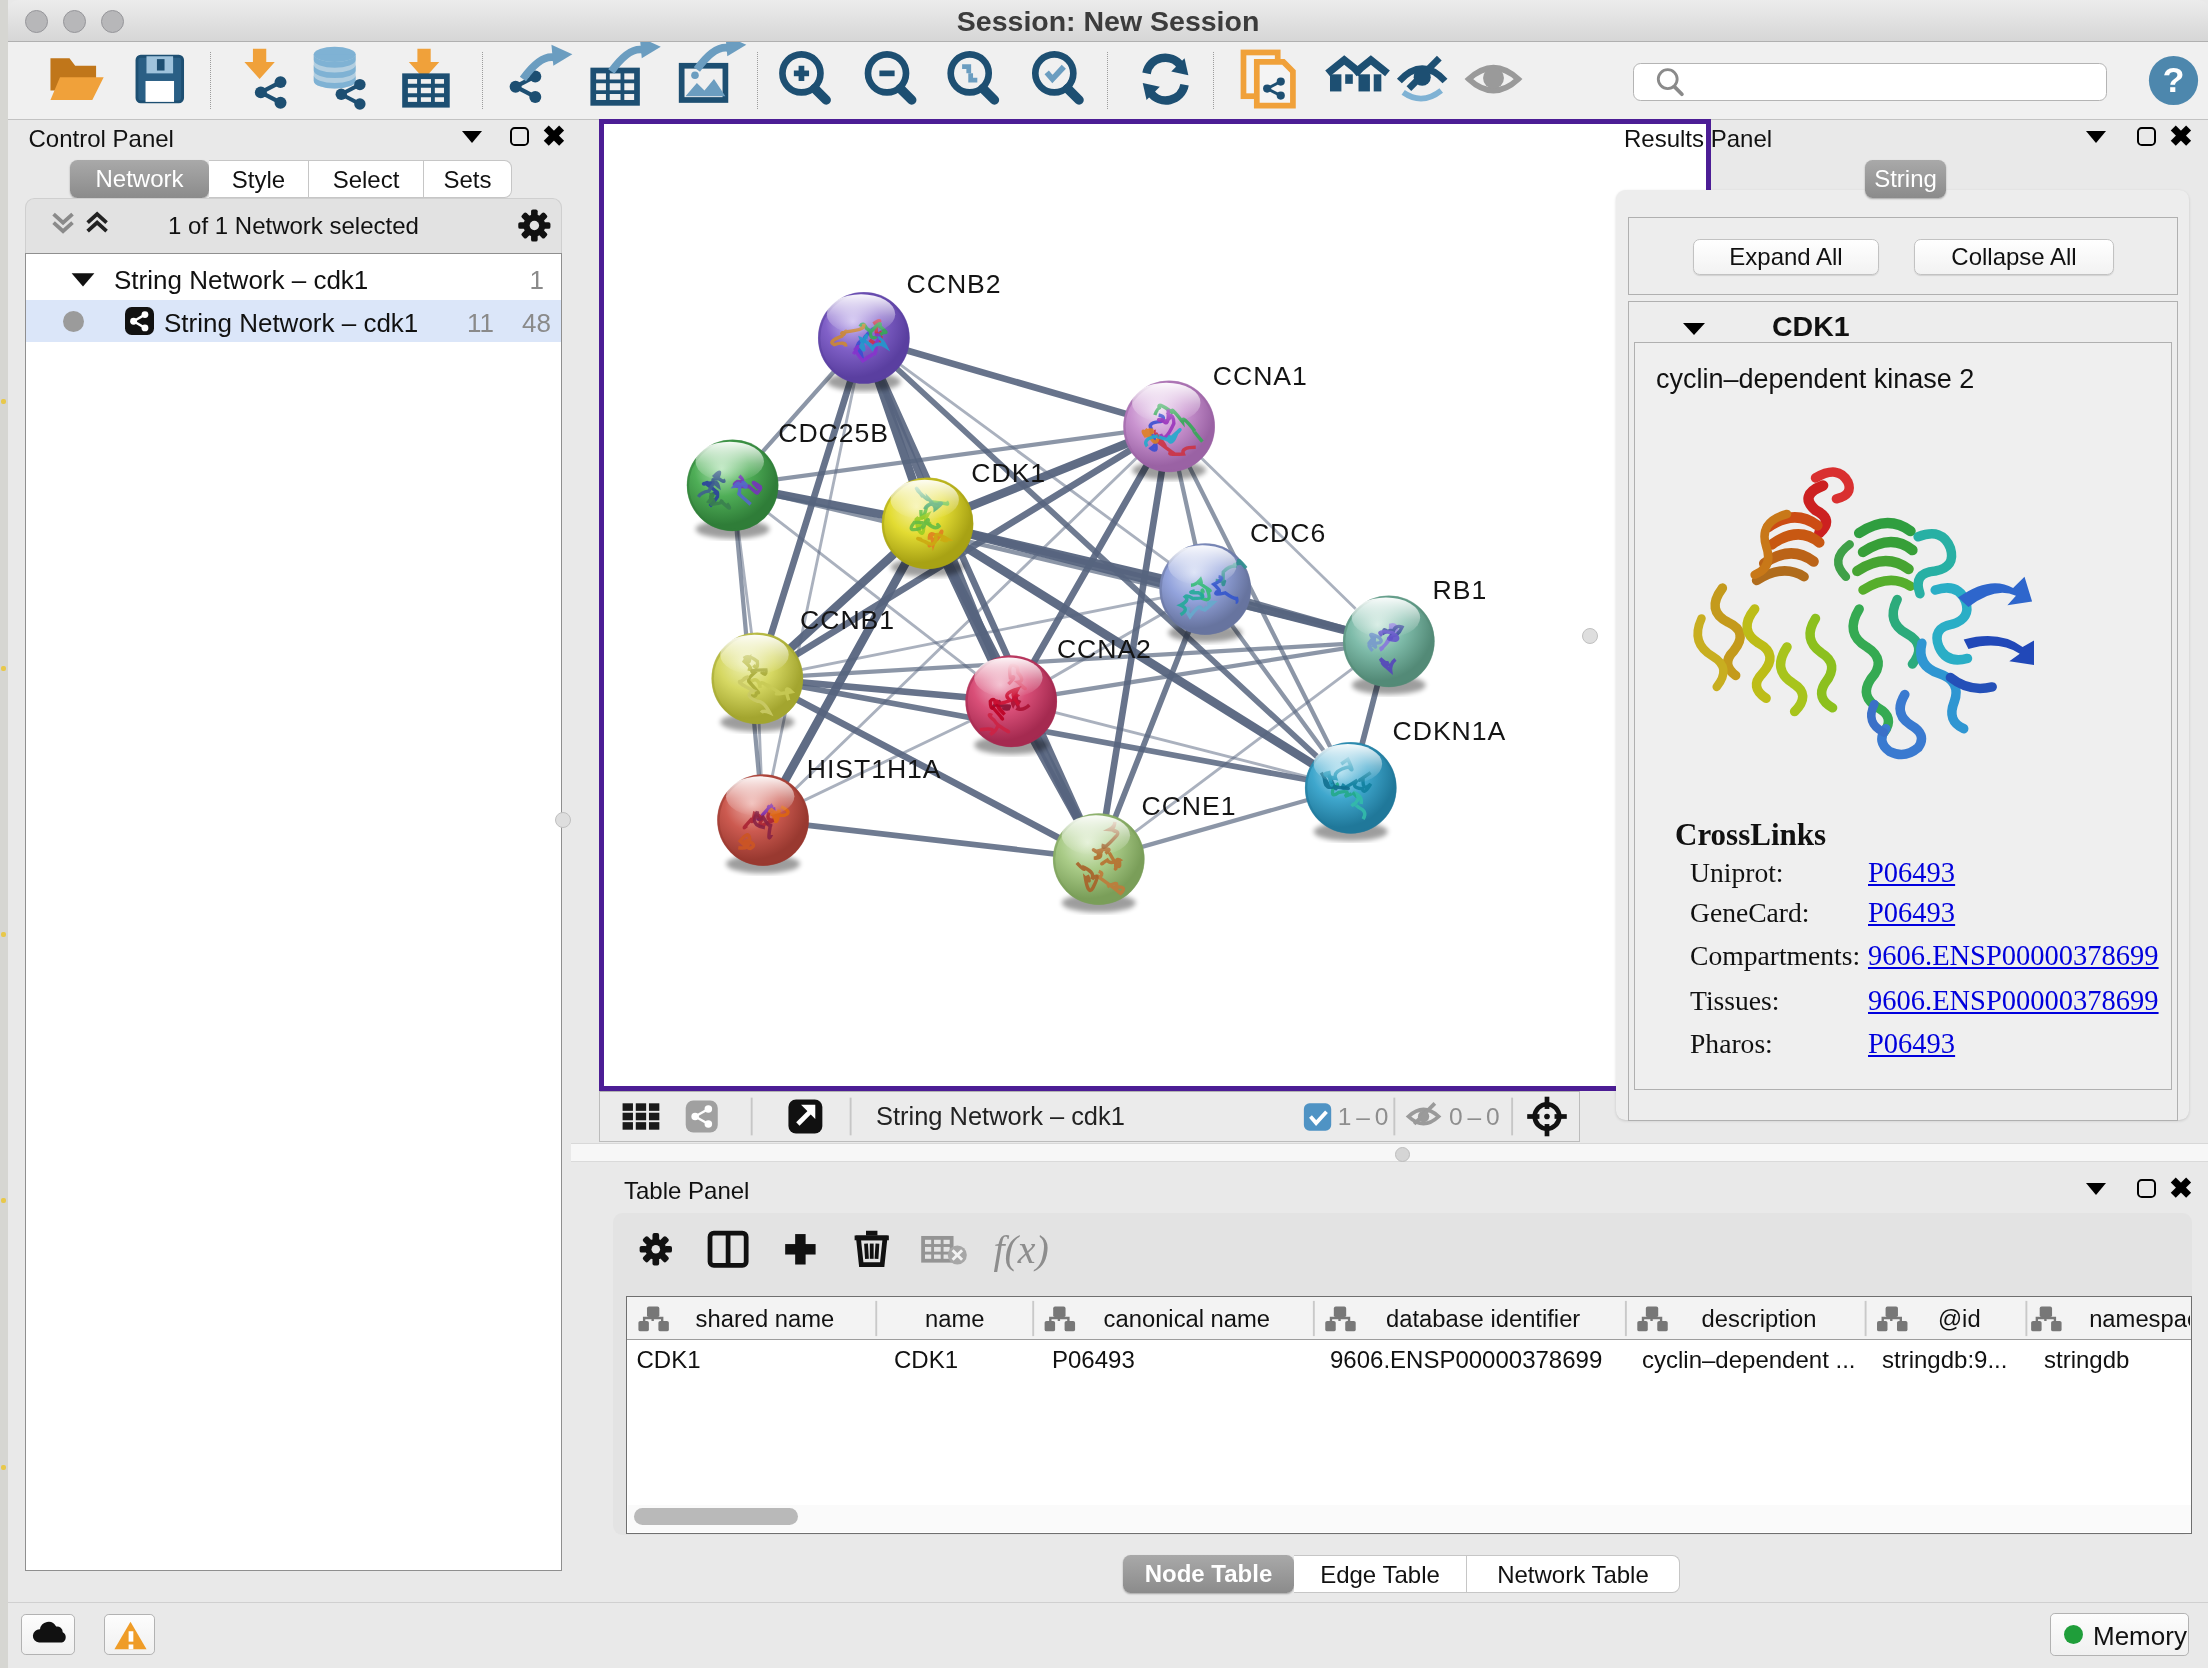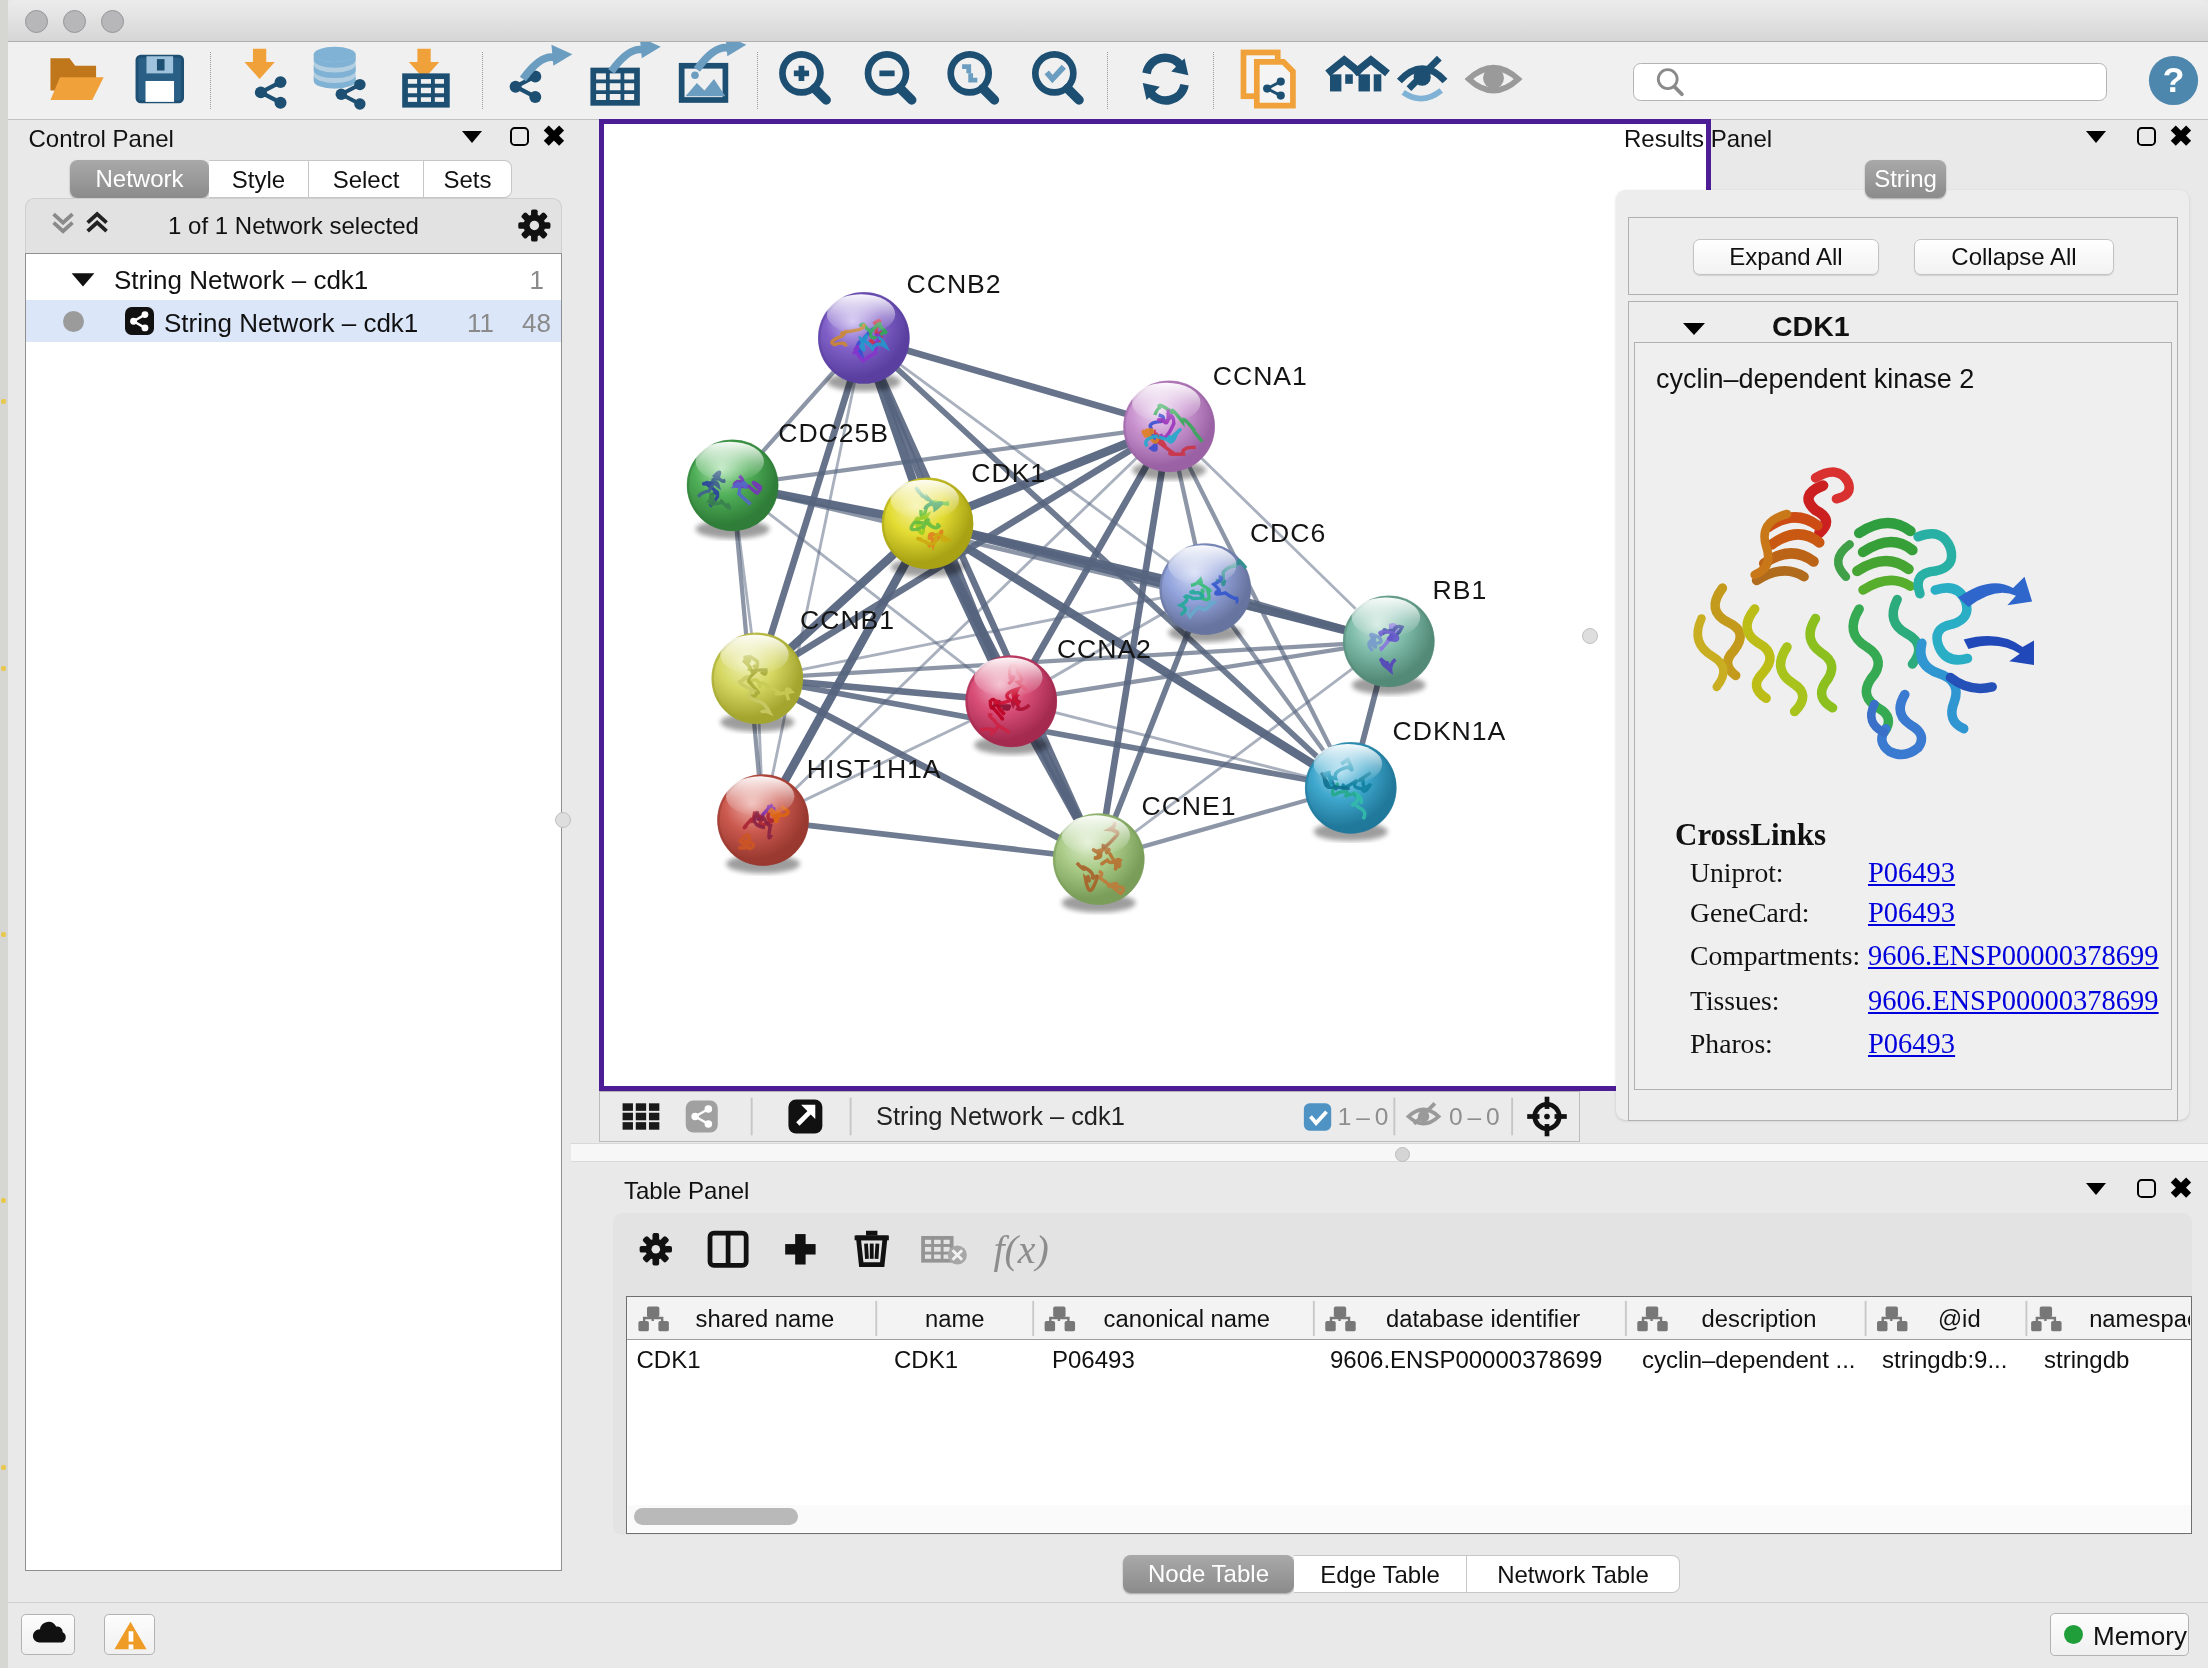--- a/index.html
+++ b/index.html
@@ -84,20 +84,21 @@
 <div class="abs" style="left:1px;top:932px;width:4.8px;height:4.8px;background:#e8c84a;border-radius:1.9px;"></div>
 <div class="abs" style="left:1px;top:1198px;width:4.8px;height:4.8px;background:#e8c84a;border-radius:1.9px;"></div>
 <div class="abs" style="left:1px;top:1465px;width:4.8px;height:4.8px;background:#e8c84a;border-radius:1.9px;"></div>
 <div class="abs" style="left:2197px;top:0;width:11.4px;height:11.4px;background:#2e4a52;"></div>
 <div class="abs" style="left:7.6px;top:0;width:2201px;height:1668px;background:#e9e9e9;"></div>
 
 <div id="titlebar" class="abs">
   <div class="tl" style="left:17px;"></div>
   <div class="tl" style="left:55px;"></div>
   <div class="tl" style="left:93px;"></div>
+  <div id="wtitle">Session: New Session</div>
 </div>
 
 <div id="toolbar" class="abs">
   <svg width="2201" height="77" style="position:absolute;left:0;top:0" viewBox="0 0 2314 81">
       <path fill="#c0761a" d="M44 17 h20 l6 8 h22 v26 h-48 z"></path>
       <path fill="#f0a13a" d="M44 61 l10-24 h46 l-12 24 z"></path>
       <rect x="135" y="15" width="48" height="48" rx="4" fill="#2a5f85"></rect>
       <rect x="135" y="15" width="48" height="48" rx="4" fill="none" stroke="#1d4f72" stroke-width="3"></rect>
       <rect x="145" y="15" width="28" height="18" fill="#9fc3dc"></rect>
       <rect x="156" y="18" width="8" height="12" fill="#1d4f72"></rect>
@@ -759,21 +760,21 @@
     <div class="td" style="left:703px;">9606.ENSP00000378699</div>
     <div class="td" style="left:1015px;">cyclin–dependent ...</div>
     <div class="td" style="left:1255px;">stringdb:9...</div>
     <div class="td" style="left:1417px;">stringdb</div>
     <div id="tp-scroll" style="position:absolute;left:1px;bottom:1px;width:1563px;height:27px;background:#fafafa;">
     <div style="position:absolute;left:5.7px;top:2.9px;width:164px;height:17px;border-radius:8.6px;background:#b9b9b9;"></div>
   </div>
 </div>
 
 <div class="tabrow" style="left:1123px;top:1555px;">
-  <div class="tab sel" style="width:171px;">Node Table</div>
+  <div class="tab sel" style="width:171px;font-weight:bold;">Node Table</div>
   <div class="tab" style="width:173px;">Edge Table</div>
   <div class="tab last" style="width:213px;">Network Table</div>
 </div>
 
 <div id="statusline" class="abs"></div>
 <div class="sbtn" style="left:21px;top:1614px;width:54px;height:41px;">
     <svg width="54" height="41" style="position:absolute;left:0;top:0" viewBox="0 0 57 43">
 <path d="M18 29 a7 7 0 0 1 1-14 a9 9 0 0 1 17-3 a6 6 0 0 1 7 6 a6 6 0 0 1-1 11 z" fill="#111"></path>
     </svg>
   </div>

